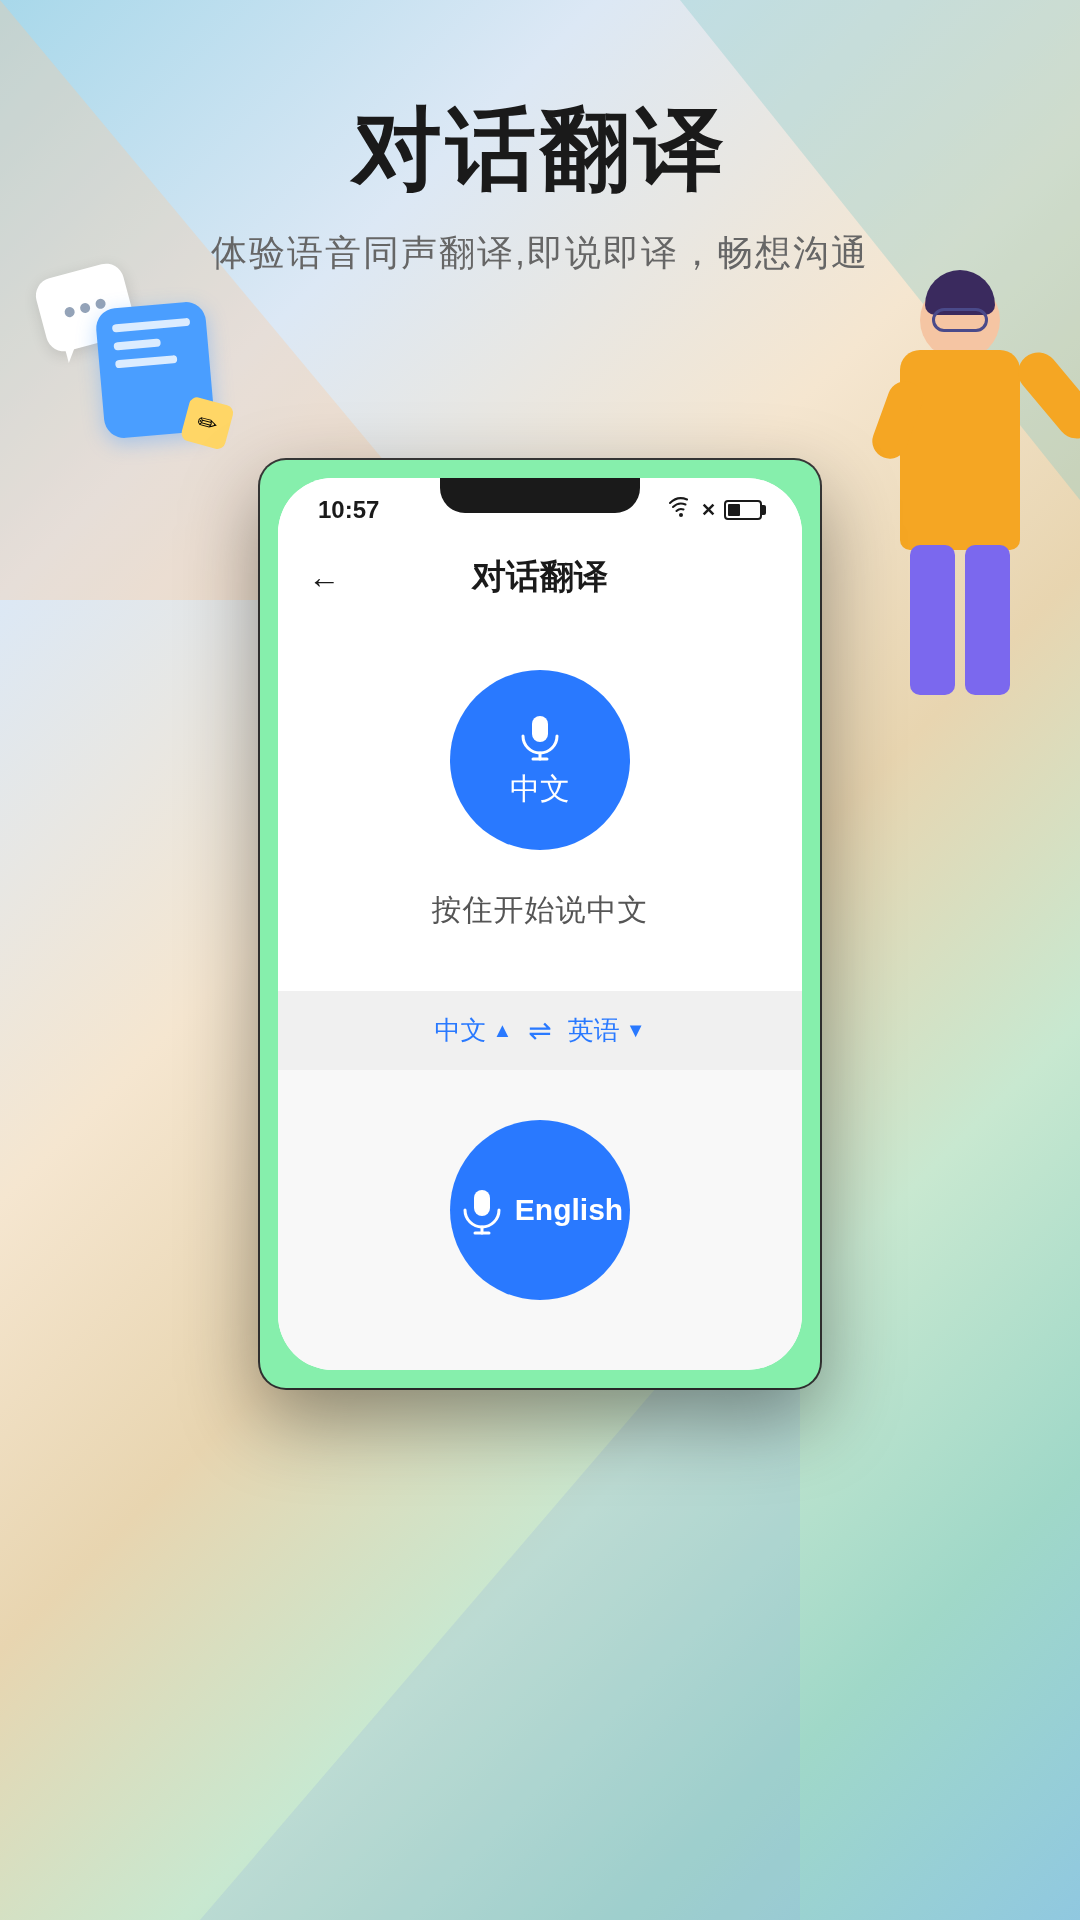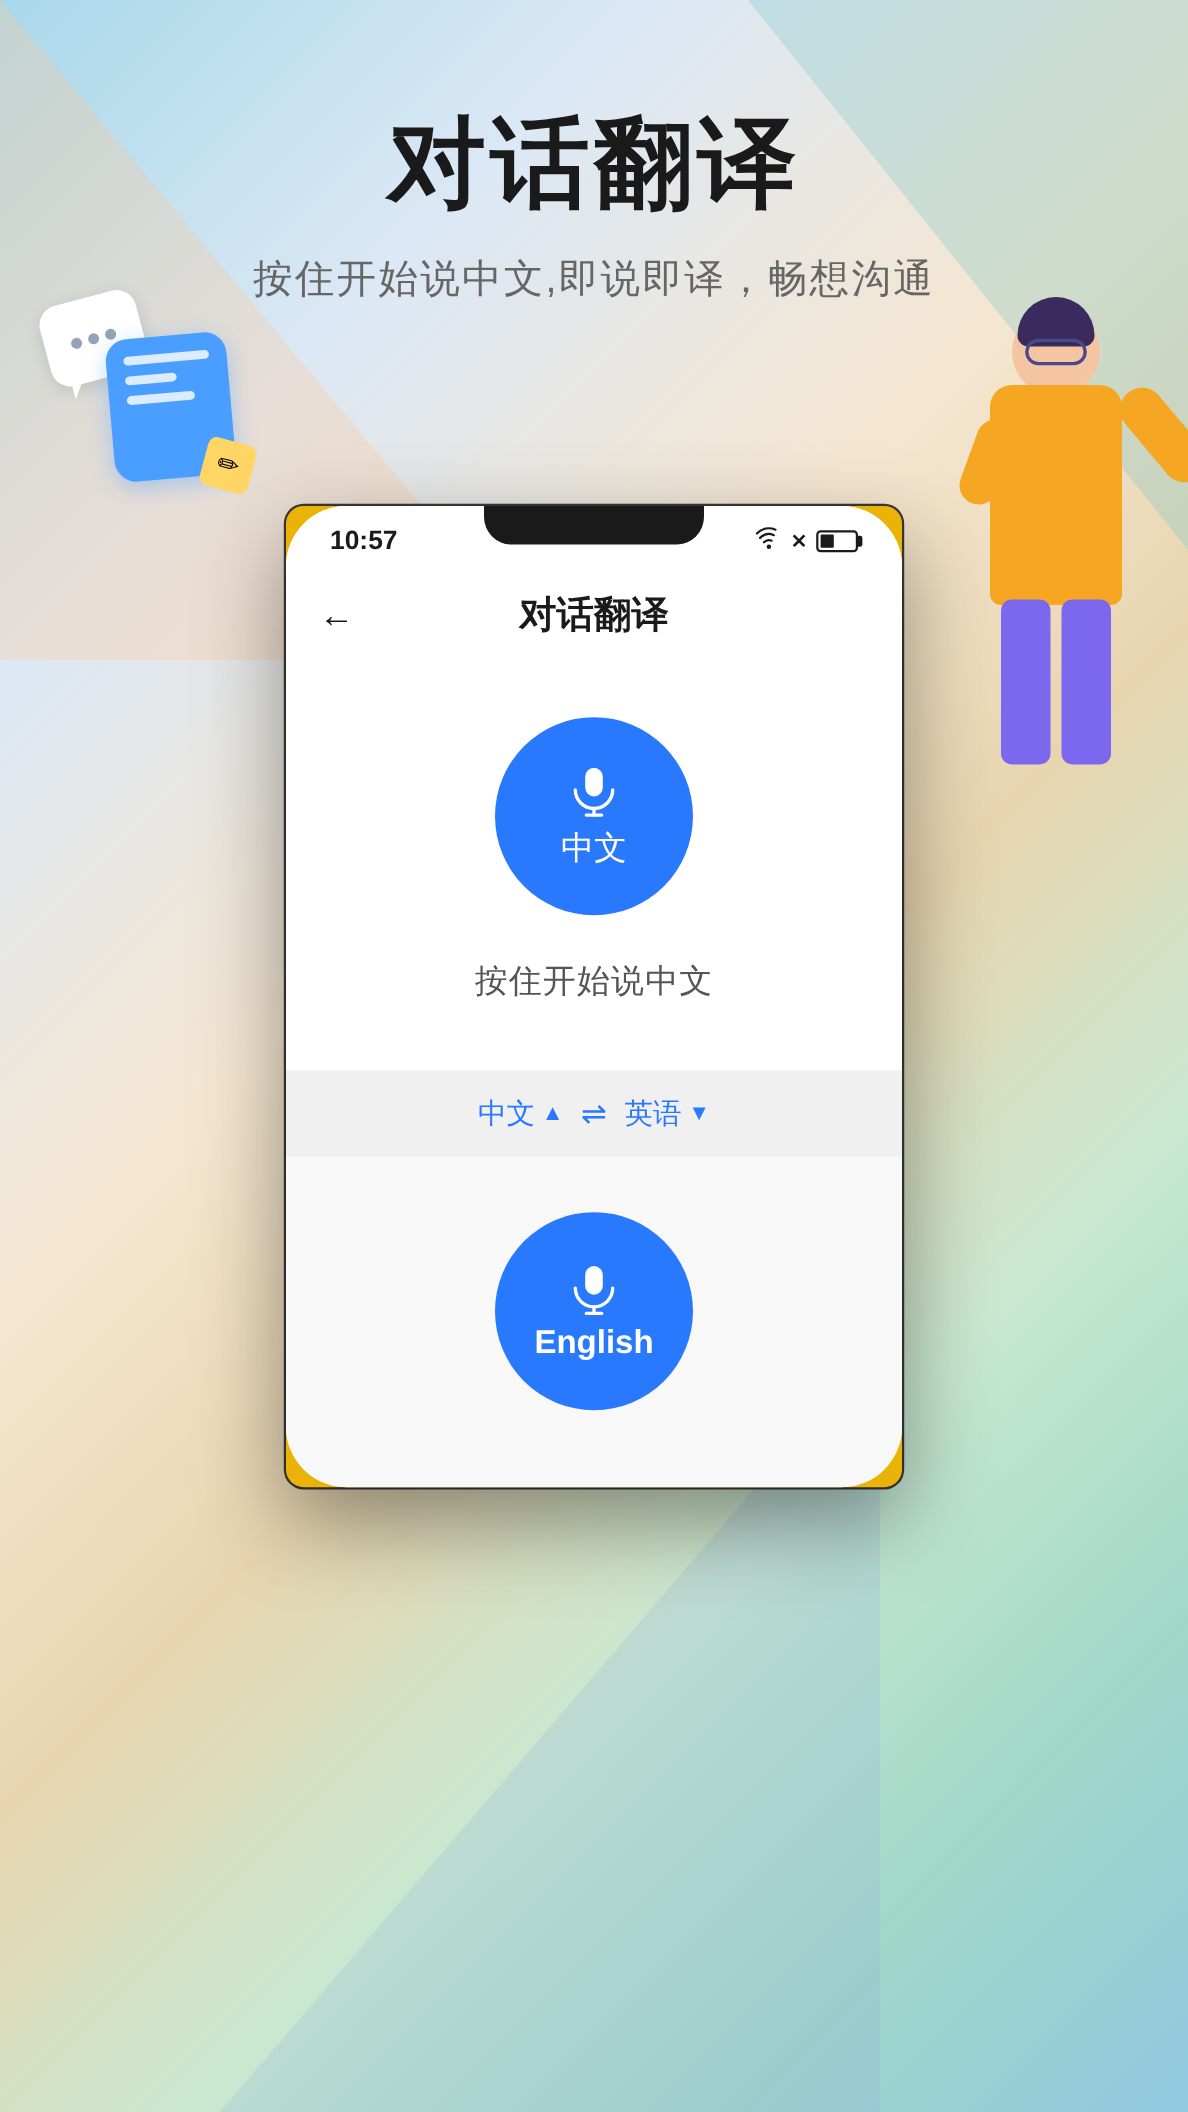--- a/index.html
+++ b/index.html
@@ -240,22 +240,23 @@
       top: 460px;
       left: 50%;
       transform: translateX(-50%);
       z-index: 20;
       width: 680px;
     }
 
     .phone-outer {
       width: 560px;
       margin: 0 auto;
-      background: #eab308;
-      border-radius: 16px;
+      background: #86efac;
+      border-radius: 26px;
+      padding: 18px;
       box-shadow: 0 30px 80px rgba(0,0,0,0.4), 0 0 0 2px #3a3a3a;
     }
 
     .phone-inner {
       background: white;
       border-radius: 55px;
       overflow: hidden;
       position: relative;
     }
 
@@ -428,21 +429,21 @@
       align-items: center;
       padding: 50px 30px 60px;
     }
 
     .mic-button-english {
       width: 180px;
       height: 180px;
       background: #2979ff;
       border-radius: 50%;
       display: flex;
-      flex-direction: column;
+      flex-direction: row;
       align-items: center;
       justify-content: center;
       cursor: pointer;
       gap: 8px;
     }
 
     .mic-label-english {
       color: white;
       font-size: 30px;
       font-weight: 600;
@@ -464,21 +465,21 @@
 <body>
 
 <div class="background">
   <div class="bg-triangle1"></div>
   <div class="bg-triangle2"></div>
   <div class="bg-triangle3"></div>
 </div>
 
 <div class="title-section">
   <h1 class="main-title">对话翻译</h1>
-  <p class="sub-title">按住开始说中文,即说即译，畅想沟通</p>
+  <p class="sub-title">体验语音同声翻译,即说即译，畅想沟通</p>
 </div>
 
 <div class="deco-icons">
   <div class="deco-chat-bubble">
     <div class="deco-chat-dots">
       <span></span>
       <span></span>
       <span></span>
     </div>
   </div>

